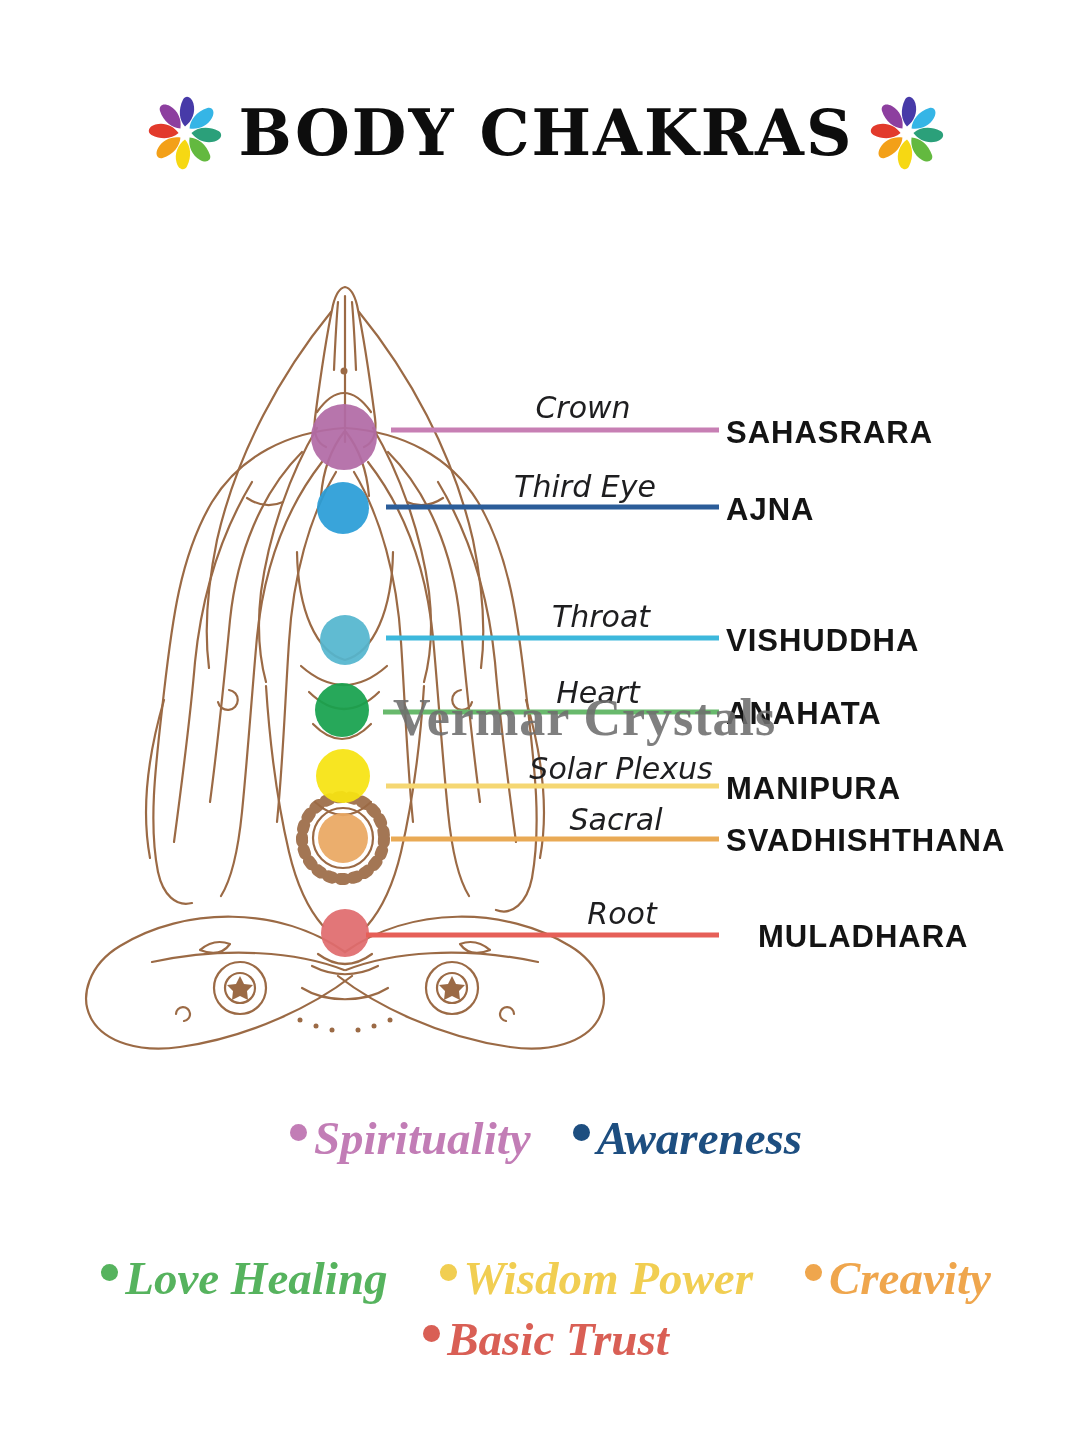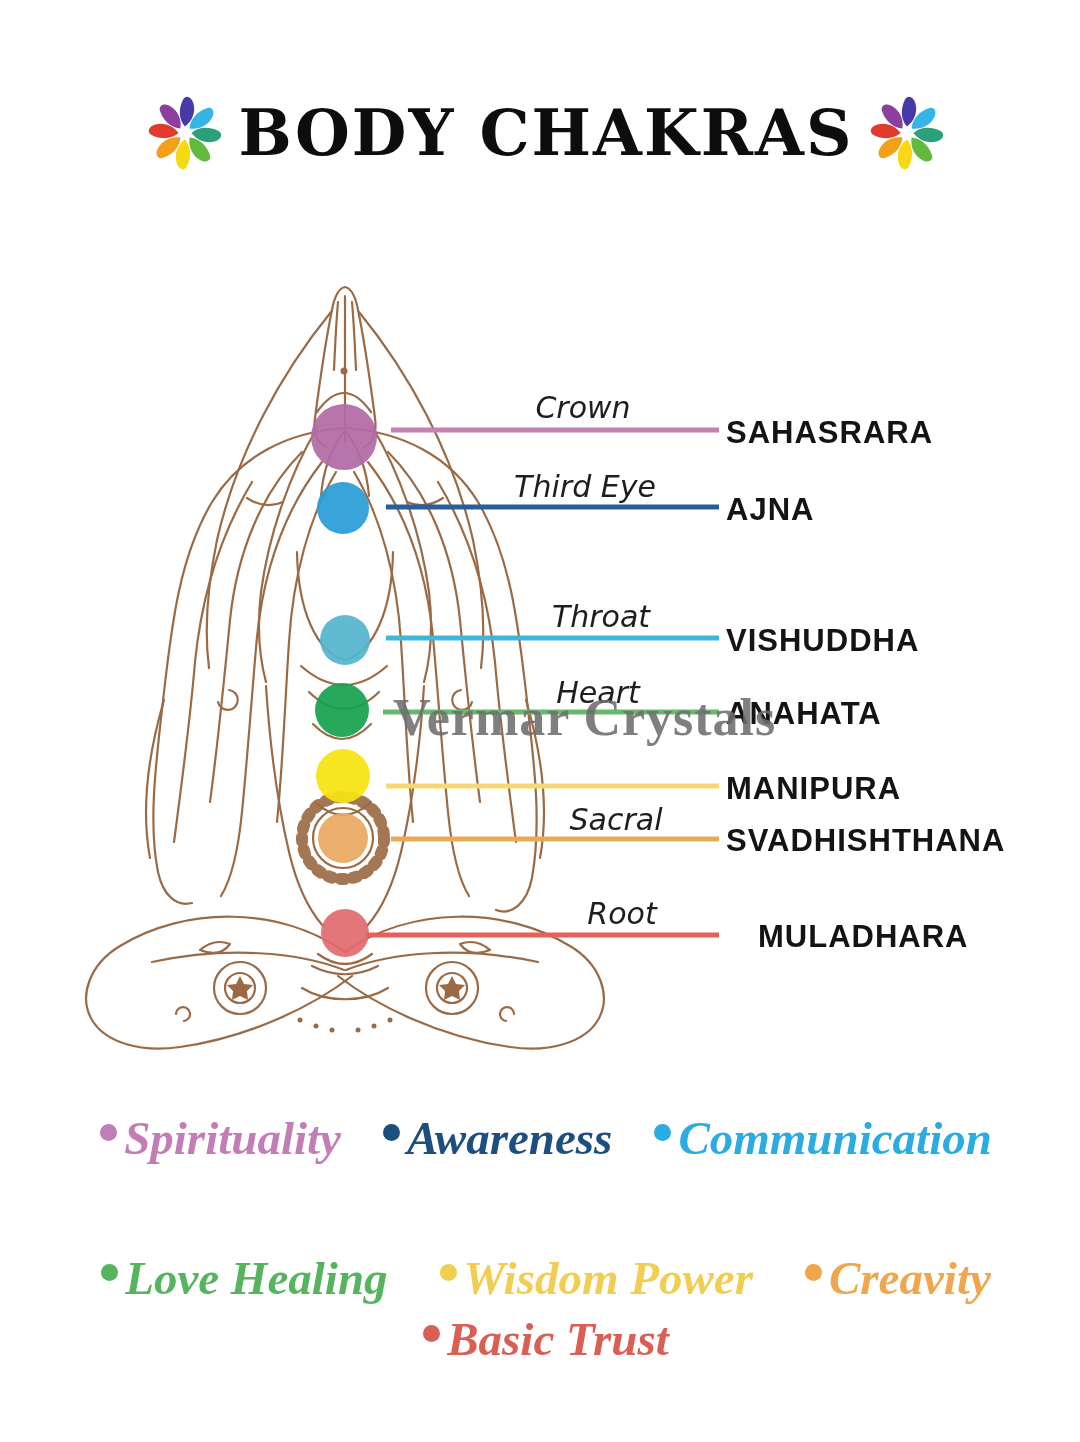--- a/index.html
+++ b/index.html
@@ -158,20 +158,21 @@
       <line x1="386" y1="786" x2="719" y2="786" stroke="#f5d773"></line>
       <line x1="391" y1="839" x2="719" y2="839" stroke="#e9aa55"></line>
       <line x1="366" y1="935" x2="719" y2="935" stroke="#e65f58"></line>
     </g>
   </svg>
 
   <div class="script-label" style="left:583px;top:407px">Crown</div>
   <div class="script-label" style="left:585px;top:486px">Third Eye</div>
   <div class="script-label" style="left:601px;top:616px">Throat</div>
   <div class="script-label" style="left:598px;top:692px">Heart</div>
+  <div class="script-label" style="left:621px;top:768px">Solar Plexus</div>
   <div class="script-label" style="left:616px;top:819px">Sacral</div>
   <div class="script-label" style="left:622px;top:913px">Root</div>
 
   <div class="sanskrit" style="left:726px;top:433px">SAHASRARA</div>
   <div class="sanskrit" style="left:726px;top:510px">AJNA</div>
   <div class="sanskrit" style="left:726px;top:641px">VISHUDDHA</div>
   <div class="sanskrit" style="left:726px;top:714px">ANAHATA</div>
   <div class="sanskrit" style="left:726px;top:789px">MANIPURA</div>
   <div class="sanskrit" style="left:726px;top:841px">SVADHISHTHANA</div>
   <div class="sanskrit" style="left:758px;top:937px">MULADHARA</div>
@@ -180,24 +181,20 @@
 
   <div class="quality-row row-1">
     <div class="quality">
       <span class="q-dot" style="background-color: rgb(194, 125, 182);"></span>
       <span class="q-label" style="color: rgb(194, 125, 182);">Spirituality</span>
     </div>
     <div class="quality">
       <span class="q-dot" style="background-color: rgb(29, 78, 128);"></span>
       <span class="q-label" style="color: rgb(29, 78, 128);">Awareness</span>
     </div>
-    <div class="quality">
-      <span class="q-dot" style="background-color: rgb(42, 171, 226);"></span>
-      <span class="q-label" style="color: rgb(42, 171, 226);">Communication</span>
-    </div>
   </div>
   <div class="quality-row row-2">
     <div class="quality">
       <span class="q-dot" style="background-color: rgb(86, 179, 94);"></span>
       <span class="q-label" style="color: rgb(86, 179, 94);">Love Healing</span>
     </div>
     <div class="quality">
       <span class="q-dot" style="background-color: rgb(241, 206, 82);"></span>
       <span class="q-label" style="color: rgb(241, 206, 82);">Wisdom Power</span>
     </div>

